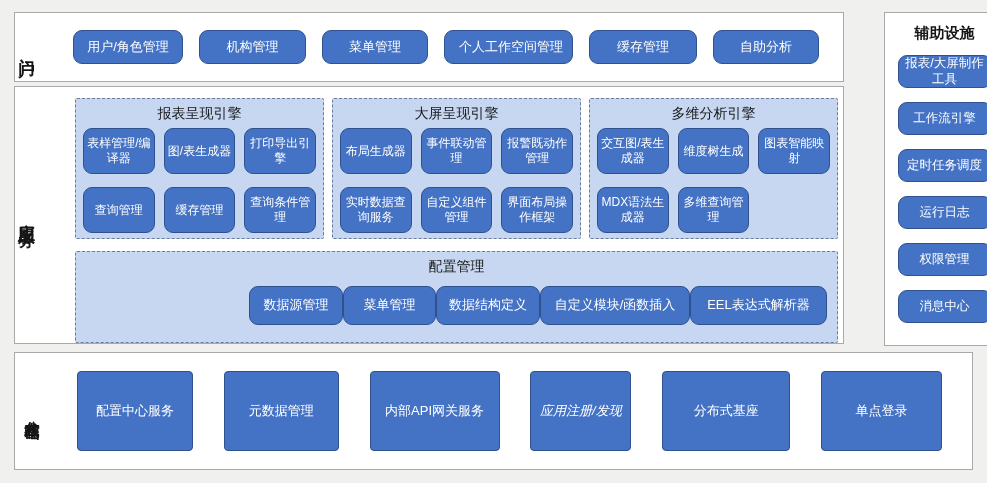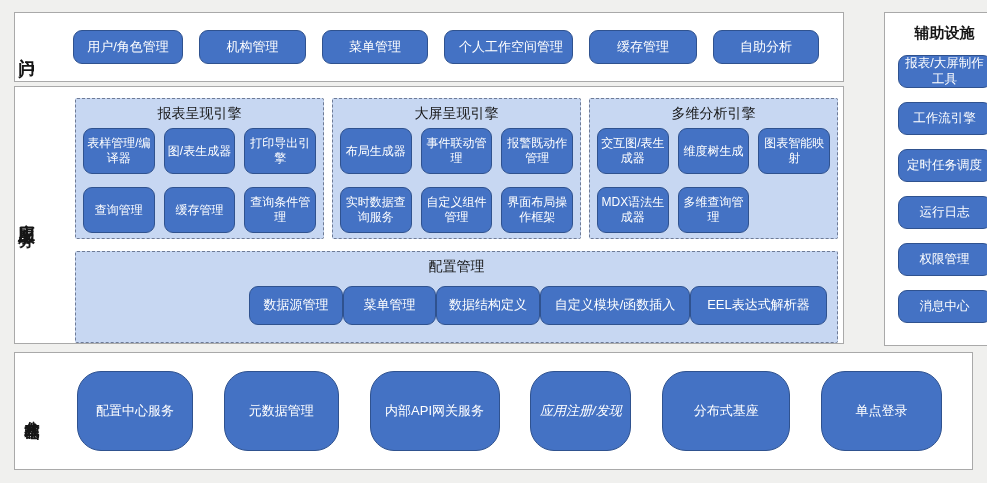--- a/index.html
+++ b/index.html
@@ -57,21 +57,21 @@
   
   .aux { left:884px; top:12px; width:121px; height:334px; }
   .aux-title { text-align:center; font-weight:bold; font-size:15px; color:#161616; margin:11px 0 12px; }
   .aux .node { width:94px; margin:0 auto 14px; height:33px; font-size:12.5px; }
   .aux .node:first-of-type { height:47px; }
 
   
   .dist { left:14px; top:352px; width:959px; height:118px; display:flex; align-items:center; }
   .dist .v-label { width:40px; margin-left:8px; height:108px; font-size:15px; letter-spacing:1px; line-height:1.2; }
   .dist-row { flex:1; display:flex; justify-content:space-between; align-items:center; margin:0 30px 0 14px; }
-  .dist-row .node { height:80px; border-radius:24px; font-size:13px; }
+  .dist-row .node { height:80px; border-radius:4px; font-size:13px; }
   .dist-row .node:nth-child(1){ width:116px; }
   .dist-row .node:nth-child(2){ width:115px; }
   .dist-row .node:nth-child(3){ width:130px; }
   .dist-row .node:nth-child(4){ width:101px;font-style:italic; }
   .dist-row .node:nth-child(5){ width:128px; }
   .dist-row .node:nth-child(6){ width:121px; }
 </style>
 </head>
 <body>
 

